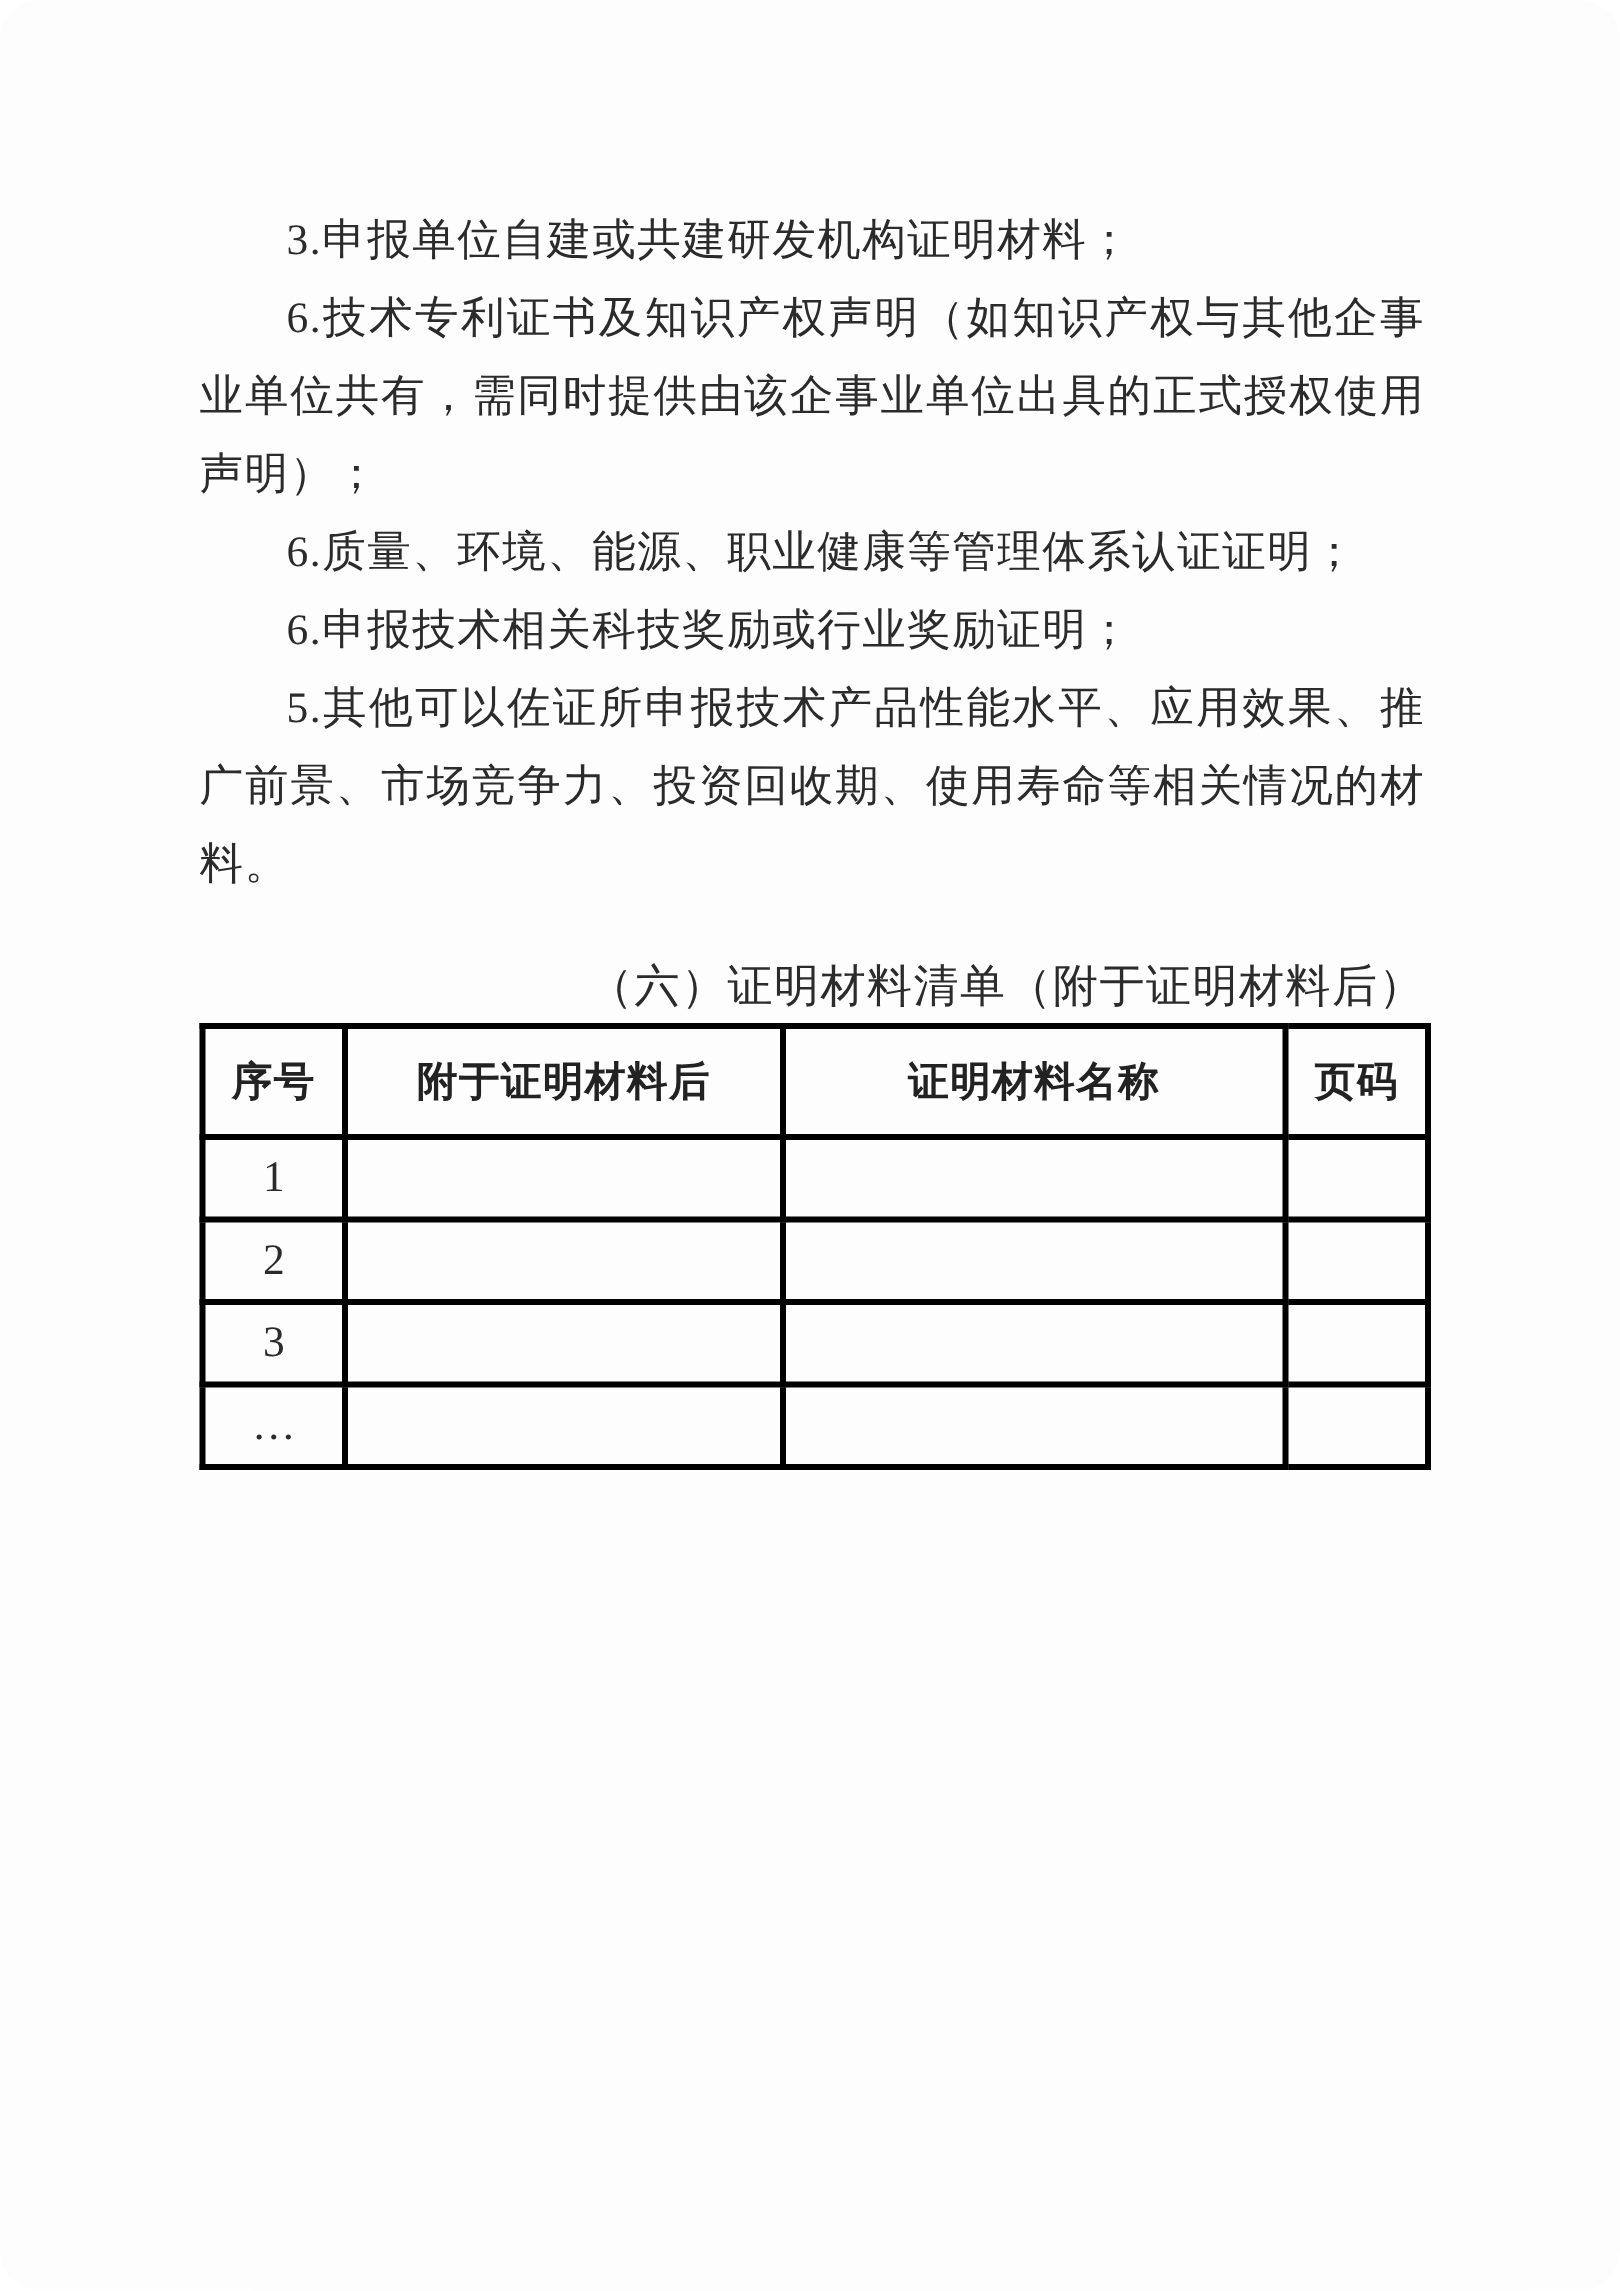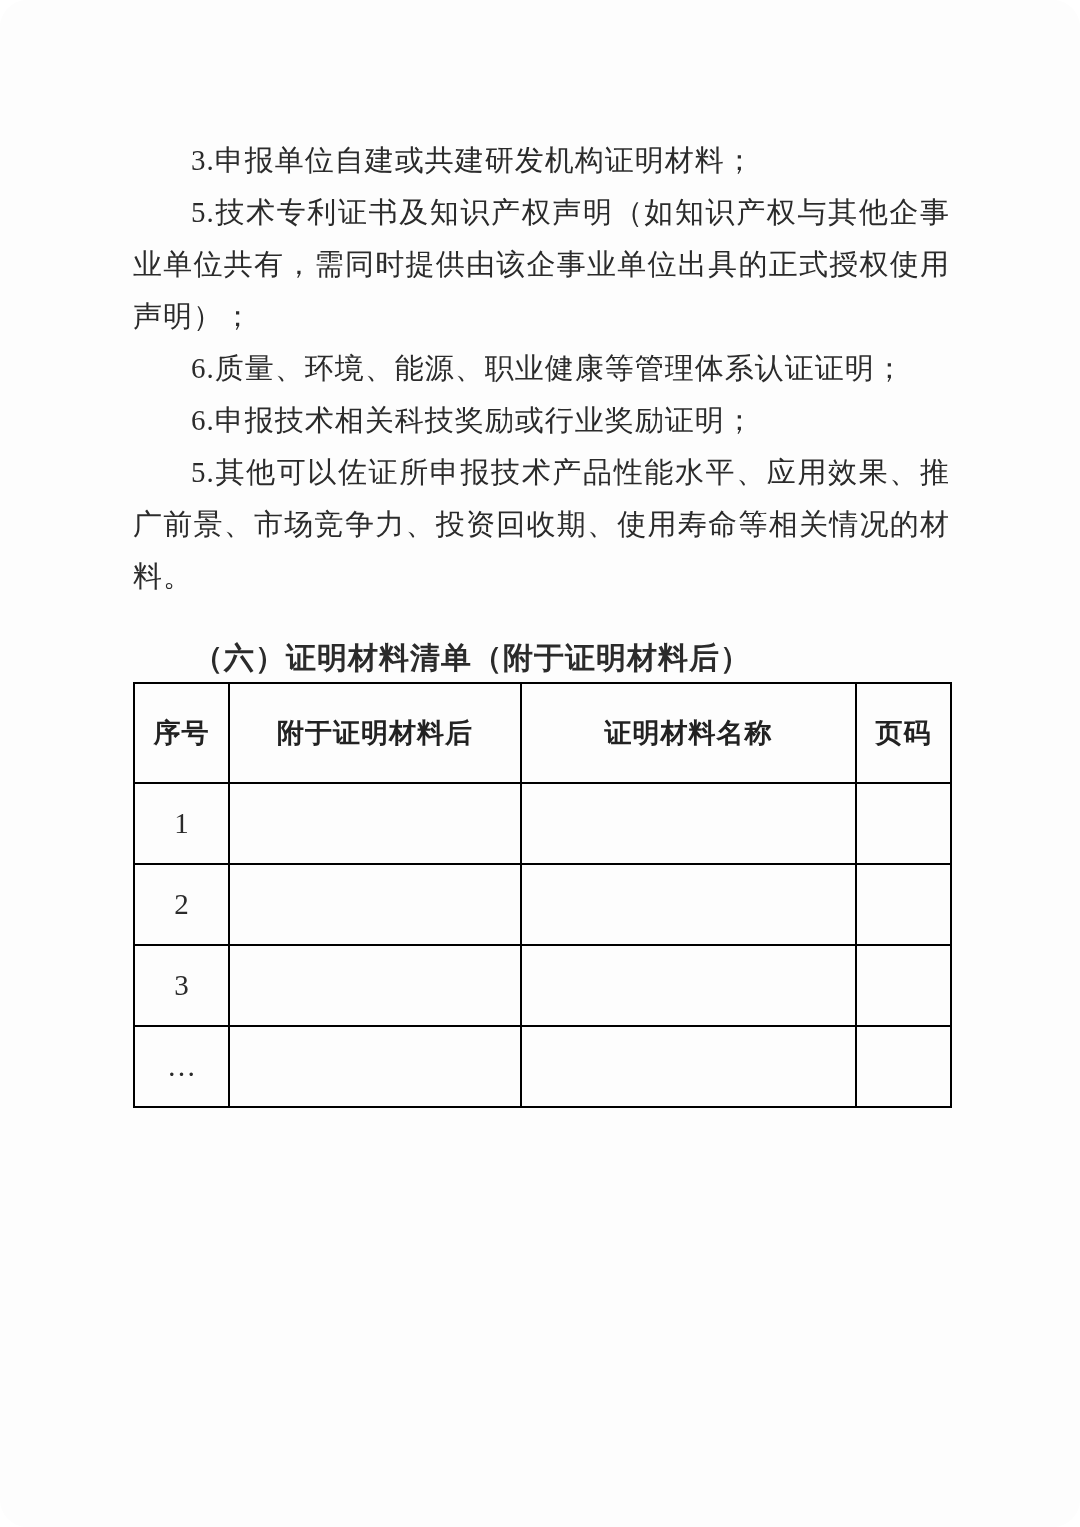--- a/index.html
+++ b/index.html
@@ -29,37 +29,38 @@
     line-height: 52px;
     letter-spacing: 1px;
     text-align: justify;
     text-justify: inter-ideograph;
     text-indent: 2em;
     word-break: break-all;
   }
   .section-heading {
     margin: 34px 0 0 0;
     font-size: 30px;
-    font-weight: bold;
+    font-weight: normal;
     line-height: 44px;
     letter-spacing: 1px;
     text-indent: 2em;
     white-space: nowrap;
+    text-align: right;
   }
   table.evidence {
     width: 817px;
     margin-top: 2px;
     border-collapse: collapse;
     table-layout: fixed;
     border: 2px solid #5c5c5c;
   }
   table.evidence th,
   table.evidence td {
-    border: 2px solid #000000;
-    padding: 14px;
+    border: 4px solid #000000;
+    padding: 0;
     vertical-align: middle;
   }
   table.evidence th {
     height: 70px;
     font-family: "Liberation Sans", "DejaVu Sans", sans-serif;
     font-weight: 700;
     font-size: 27px;
     letter-spacing: 1px;
     color: #222222;
     text-align: center;
@@ -75,21 +76,21 @@
   .col-name    { width: 335px; }
   .col-page    { width: 95px;  }
 </style>
 </head>
 <body>
 
 <div class="page">
   <div class="content">
 
     <p class="para">3.申报单位自建或共建研发机构证明材料；</p>
-    <p class="para">5.技术专利证书及知识产权声明（如知识产权与其他企事业单位共有，需同时提供由该企事业单位出具的正式授权使用声明）；</p>
+    <p class="para">6.技术专利证书及知识产权声明（如知识产权与其他企事业单位共有，需同时提供由该企事业单位出具的正式授权使用声明）；</p>
     <p class="para">6.质量、环境、能源、职业健康等管理体系认证证明；</p>
     <p class="para">6.申报技术相关科技奖励或行业奖励证明；</p>
     <p class="para">5.其他可以佐证所申报技术产品性能水平、应用效果、推广前景、市场竞争力、投资回收期、使用寿命等相关情况的材料。</p>
 
     <h2 class="section-heading">（六）证明材料清单（附于证明材料后）</h2>
 
     <table class="evidence">
       <colgroup>
         <col class="col-index">
         <col class="col-content">

